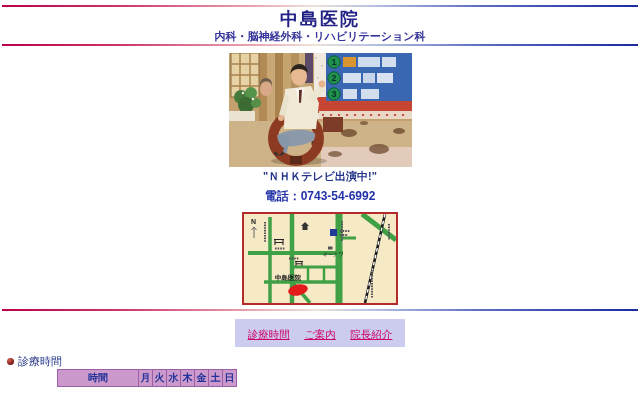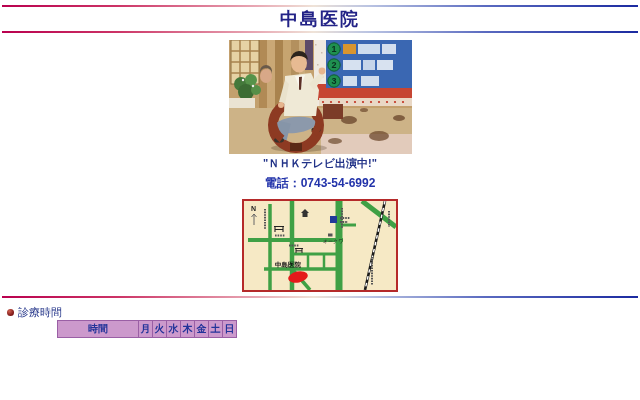--- a/index.html
+++ b/index.html
@@ -30,20 +30,21 @@
   th.c-day{width:13px;}
 </style>
 </head>
 <body>
 
 <div class="page">
 
   <div class="rule rule-top"></div>
 
   <div class="title">中島医院</div>
+  <div class="subtitle">内科・脳神経外科・リハビリテーション科</div>
 
   <div class="rule rule-2"></div>
 
   <div class="photo">
     <svg viewBox="0 0 183 114" width="183" height="114">
 
       <g>
         <rect x="0" y="0" width="183" height="68" fill="#c3a06e"></rect>
         <rect x="30" y="0" width="8" height="68" fill="#b18a55"></rect>
         <rect x="38" y="0" width="8" height="68" fill="#caa876"></rect>
@@ -196,20 +197,27 @@
       </g>
       <path d="M84,32.5 h4.5 v3 h-4.5 Z" fill="#555"></path>
       <text x="79" y="42" font-size="5" fill="#222">オークワ</text>
       <text x="31" y="66" font-size="6.5" font-weight="bold" fill="#111">中島医院</text>
       <ellipse cx="54" cy="76" rx="10" ry="5.5" fill="#e51a1a" transform="rotate(-12 54 76)"></ellipse>
     </svg>
   </div>
 
   <div class="rule rule-3"></div>
 
+  <div class="navwrap">
+    <div class="navbox">
+      <a href="#">診療時間</a>
+      <a href="#">ご案内</a>
+      <a href="#">院長紹介</a>
+    </div>
+  </div>
 
   <div class="section-heading">
     <span class="ball"></span>
     <span>診療時間</span>
   </div>
 
   <table class="sched">
     <tbody>
         <tr>
       <th class="c-time">時間</th>

